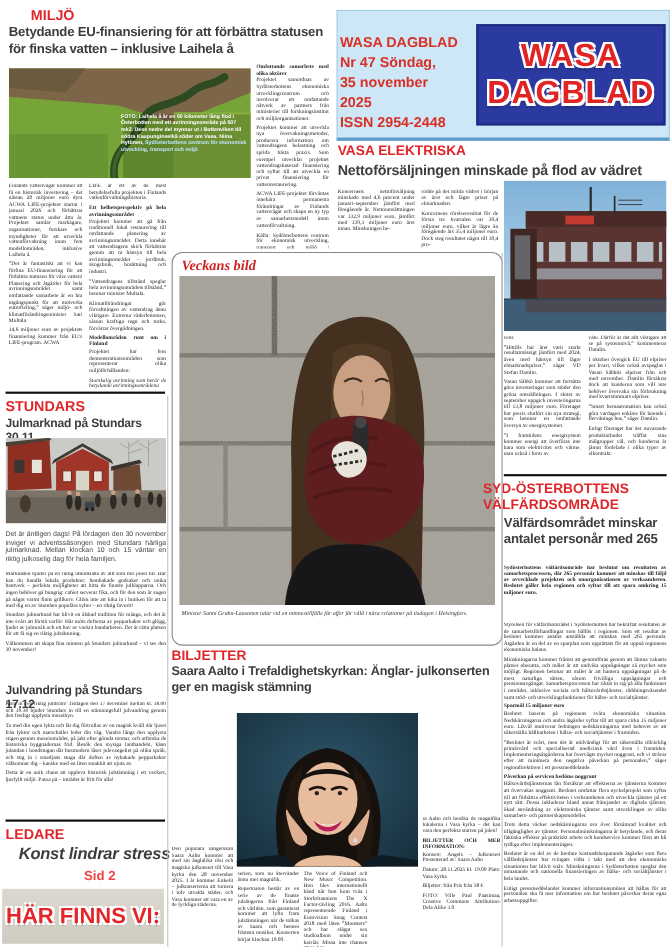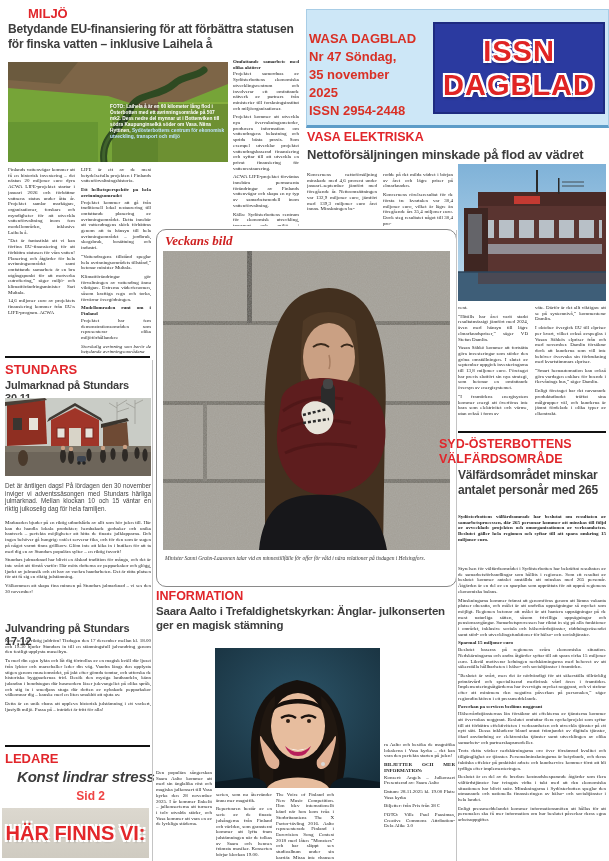--- a/index.html
+++ b/index.html
@@ -89,21 +89,21 @@
 
   <div class="abs masthead" style="left:306px;top:9px;width:301px;height:115px;">
     <div class="abs issue" style="left:2px;top:8px;width:120px;margin-top:12px;">
       <div>WASA DAGBLAD</div>
       <div>Nr 47 Söndag,</div>
       <div>35 november</div>
       <div>2025</div>
       <div>ISSN 2954-2448</div>
     </div>
     <div class="abs logobox" style="left:126px;top:12px;width:168px;height:88px;">
-      <div class="logotxt">ISSN</div>
+      <div class="logotxt">WASA</div>
       <div class="logotxt">DAGBLAD</div>
     </div>
   </div>
 
   <div class="abs kick" style="left:307px;top:130px;font-size:12.5px;">VASA ELEKTRISKA</div>
   <div class="abs hl" style="left:307px;top:147px;width:300px;font-size:13px;">Nettoförsäljningen minskade på flod av vädret</div>
 
   <div class="abs body" style="left:307px;top:172px;width:70px;height:55px;">
     <p>Koncernens nettoförsäljning minskade med 4,6 procent under januari–september jämfört med föregående år. Nettoomsättningen var 132,9 miljoner euro, jämfört med 139,3 miljoner euro året innan. Minskningen be-</p>
   </div>
@@ -262,21 +262,21 @@
 
   <div class="abs hrule" style="left:5px;top:745px;width:145px;"></div>
   <div class="abs kick" style="left:5px;top:751px;font-size:13px;">LEDARE</div>
   <div class="abs hl" style="left:17px;top:768px;width:146px;font-size:15px;font-style:italic;">Konst lindrar stress</div>
   <div class="abs sid" style="left:5px;top:789px;width:100px;">Sid 2</div>
 
   <div class="abs promo" style="left:2px;top:808px;width:147px;height:50px;">
     <div>HÄR FINNS VI:</div>
   </div>
 
-  <div class="abs kick" style="left:156px;top:589px;font-size:12.5px;">INFORMATION</div>
+  <div class="abs kick" style="left:156px;top:589px;font-size:12.5px;">BILJETTER</div>
   <div class="abs hl" style="left:156px;top:604px;width:300px;font-size:11.5px;">Saara Aalto i Trefaldighetskyrkan: Änglar- julkonserten ger en magisk stämning</div>
 
   <div class="abs photo" style="left:215px;top:648px;width:165px;height:140px;">
     <svg width="165" height="140" viewBox="0 0 165 140" preserveAspectRatio="none">
       <defs>
         <radialGradient id="bgteal" cx="0.5" cy="0.4" r="0.9">
           <stop offset="0" stop-color="#2c5468"></stop>
             <stop offset="1" stop-color="#132834"></stop>
         </radialGradient>
       </defs>

